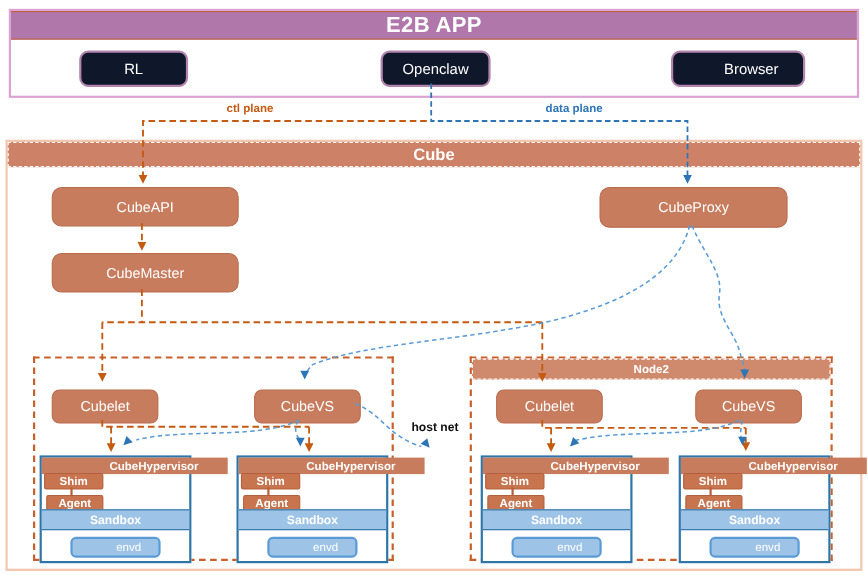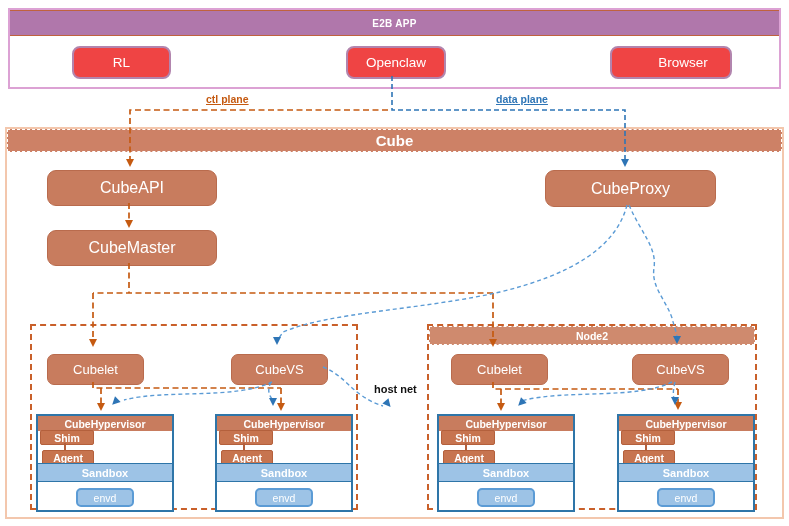--- a/index.html
+++ b/index.html
@@ -4,56 +4,56 @@
 <style>
   html,body{margin:0;padding:0;background:#fff;}
   .canvas{position:relative;width:789px;height:526px;background:#fff;
           font-family:"Liberation Sans",sans-serif;overflow:hidden;}
   .abs{position:absolute;}
   .flexc{display:flex;align-items:center;justify-content:center;}
 
   
   .app-box{left:8px;top:8px;width:769px;height:77px;background:#fff;border:2px solid #dca2d4;}
   .app-header{left:0;top:0;width:100%;height:24px;background:#b077ab;border-top:1px solid #c0623e;
-              border-bottom:1px solid #c0623e;color:#fff;font-weight:bold;font-size:10px;letter-spacing:.3px;}
-  .pill{height:29px;background:#ef4444;border:2px solid #b285ae;border-radius:8px;
+              border-bottom:1px solid #c0623e;color:#fff;font-weight:bold;font-size:20px;letter-spacing:.3px;}
+  .pill{height:29px;background:#0f172a;border:2px solid #b285ae;border-radius:8px;
         color:#fff;font-size:13.5px;}
 
   
-  .plane-label{font-size:10.5px;font-weight:600;text-decoration:underline;}
+  .plane-label{font-size:10.5px;font-weight:600;}
   .ctl-color{color:#c55a11;}
   .data-color{color:#2e75b6;text-align:right;}
 
   
   .cube-box{left:5px;top:127px;width:775px;height:388px;background:#fff;border:2px solid #f3c7ad;}
   .cube-header{left:0;top:0;width:100%;height:23px;background:#cd8166;border:1px dashed #fff;
                box-sizing:border-box;color:#fff;font-weight:bold;font-size:15px;text-align:right;}
 
-  .bigbox{background:#c87c5e;border:1px solid #b96b4d;border-radius:9px;color:#fff;font-size:16px;}
+  .bigbox{background:#c87c5e;border:1px solid #b96b4d;border-radius:9px;color:#fff;font-size:13px;}
   .sbox{background:#c87c5e;border:1px solid #b96b4d;border-radius:7px;color:#fff;font-size:13px;
         width:95px;height:29px;}
 
   
   .node{border:2px dashed #c9602a;background:#fff;box-sizing:border-box;}
   .node-header{left:0;top:0;width:100%;height:19px;background:#cf8a6e;border:1px dashed #fff;
                box-sizing:border-box;color:#fff;font-size:10.5px;font-weight:bold;}
 
   
   .hyp{width:134px;height:94px;background:#fff;border:2px solid #2e75a8;box-sizing:content-box;}
   .hyp-header{left:0;top:0;width:100%;height:15px;background:#c87c5e;color:#fff;
-              font-size:10.5px;font-weight:600;}
+              font-size:10.5px;font-weight:600;padding-left:35px;}
   .chip{background:#c7744f;border:1px solid #b4603c;border-radius:2px;color:#fff;
         font-size:10.5px;font-weight:600;}
   .chip.shim{left:2px;top:14px;width:52px;height:13px;}
   .chip.agent{left:4px;top:34px;width:50px;height:13px;}
   .chip-link{left:26px;top:27px;width:2px;height:7px;background:#b4603c;}
   .sandbox{left:0;top:47px;width:100%;height:17px;background:#9dc3e6;border-top:1px solid #2e75a8;
            border-bottom:1px solid #2e75a8;color:#fff;font-weight:bold;font-size:11px;}
   .envd{left:50%;transform:translateX(-50%);top:72px;width:54px;height:15px;background:#9dc3e6;
-        border:2px solid #5b9bd5;border-radius:5px;color:#fff;font-size:10.5px;}
+        border:2px solid #5b9bd5;border-radius:5px;color:#fff;font-size:10.5px;padding-left:24px;}
 
   .hostnet{font-size:11px;font-weight:600;color:#111;}
 
   svg.overlay{position:absolute;left:0;top:0;pointer-events:none;}
 </style>
 </head>
 <body>
 
 <div class="canvas">
 

